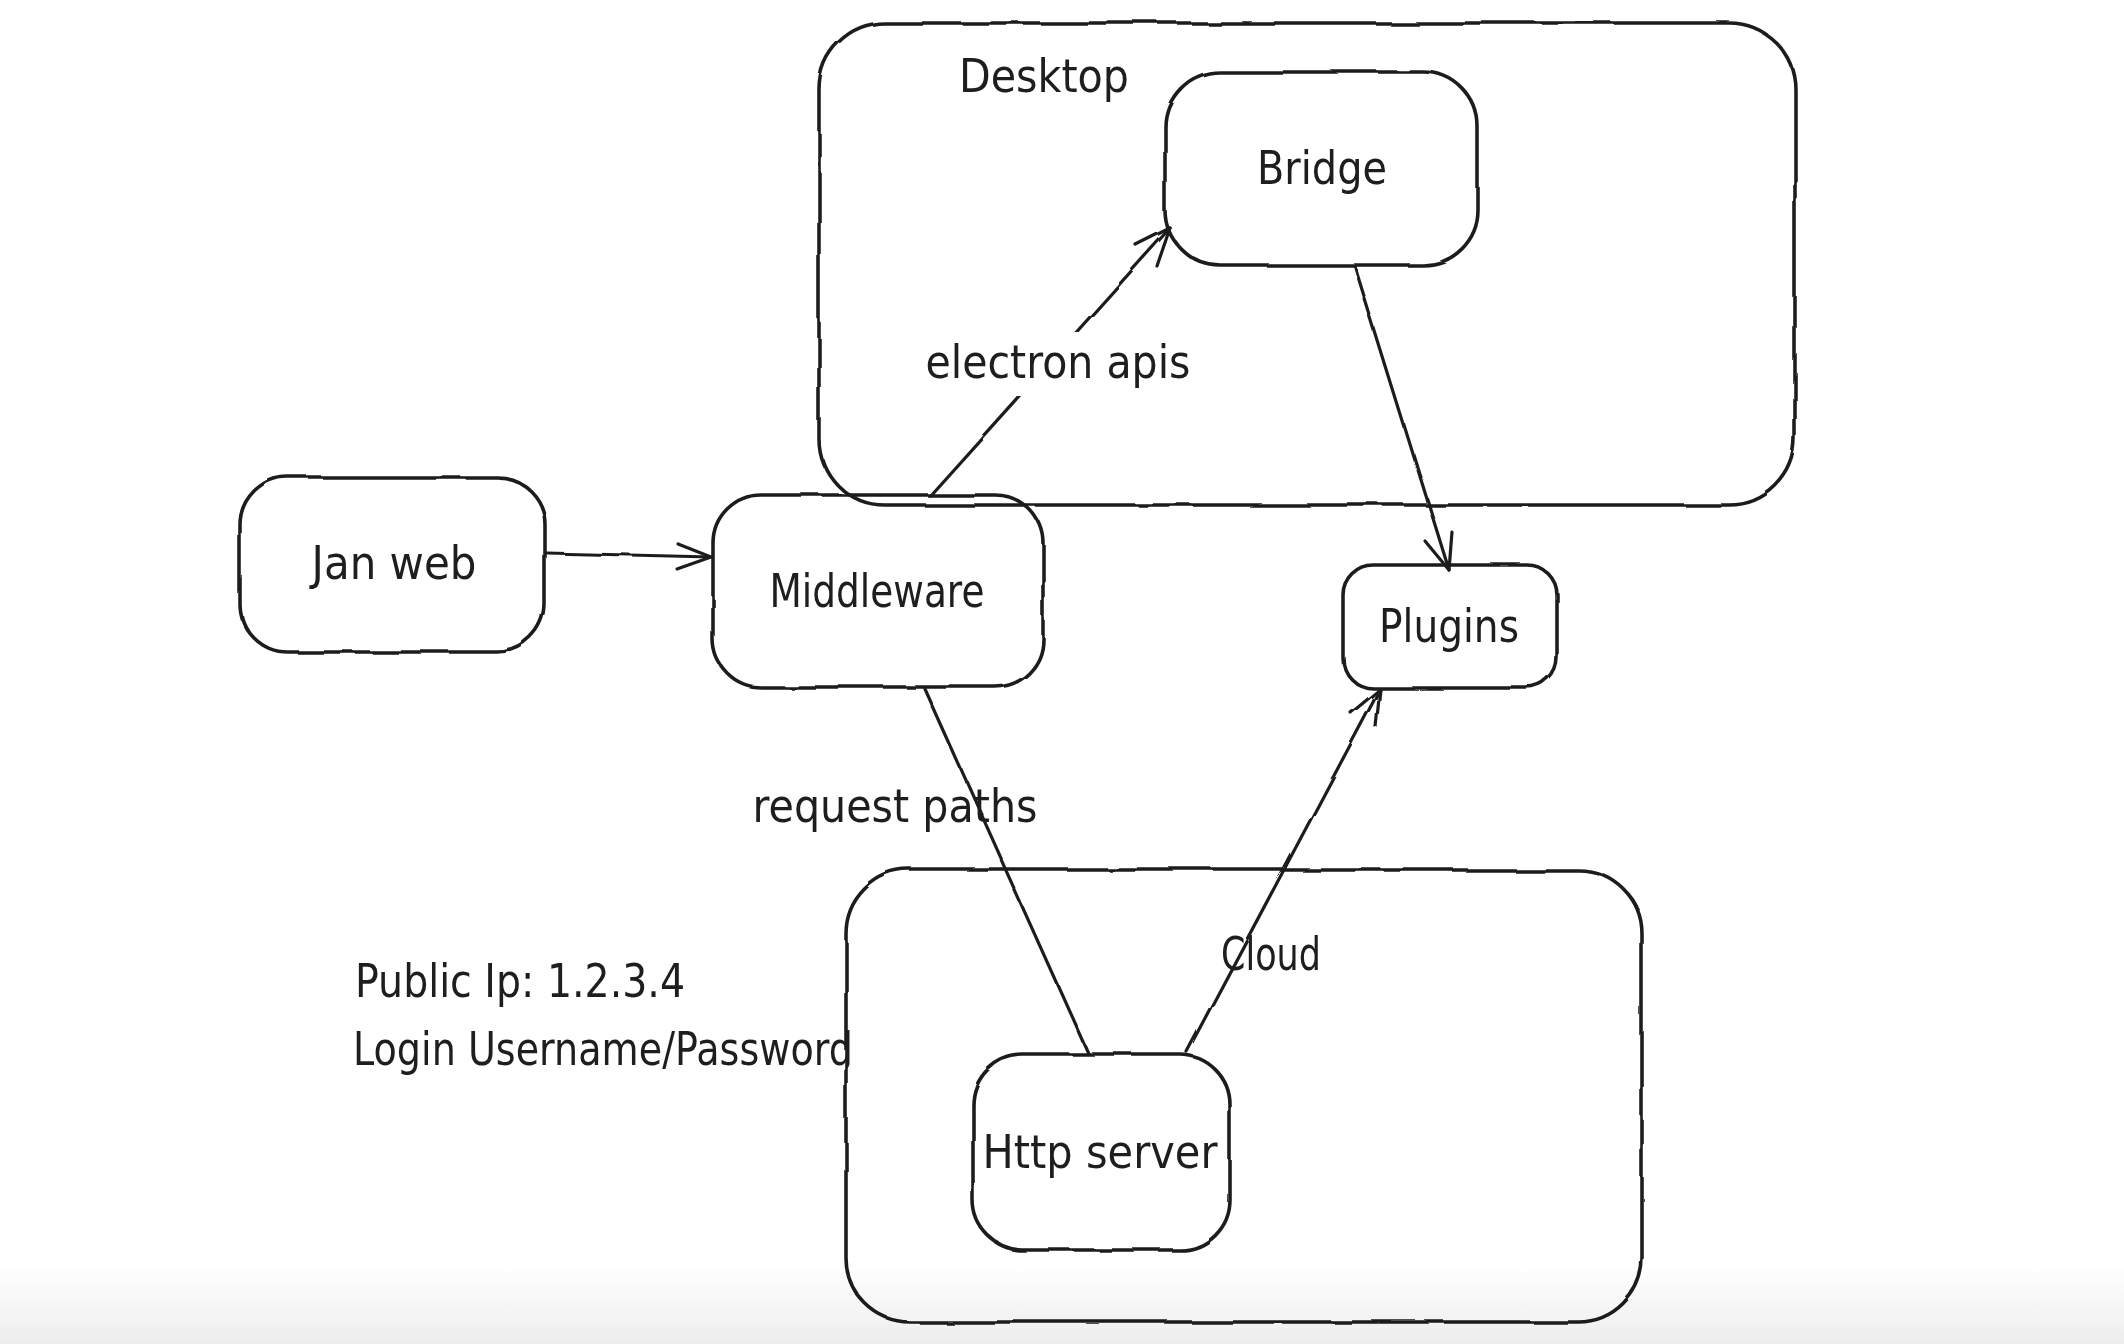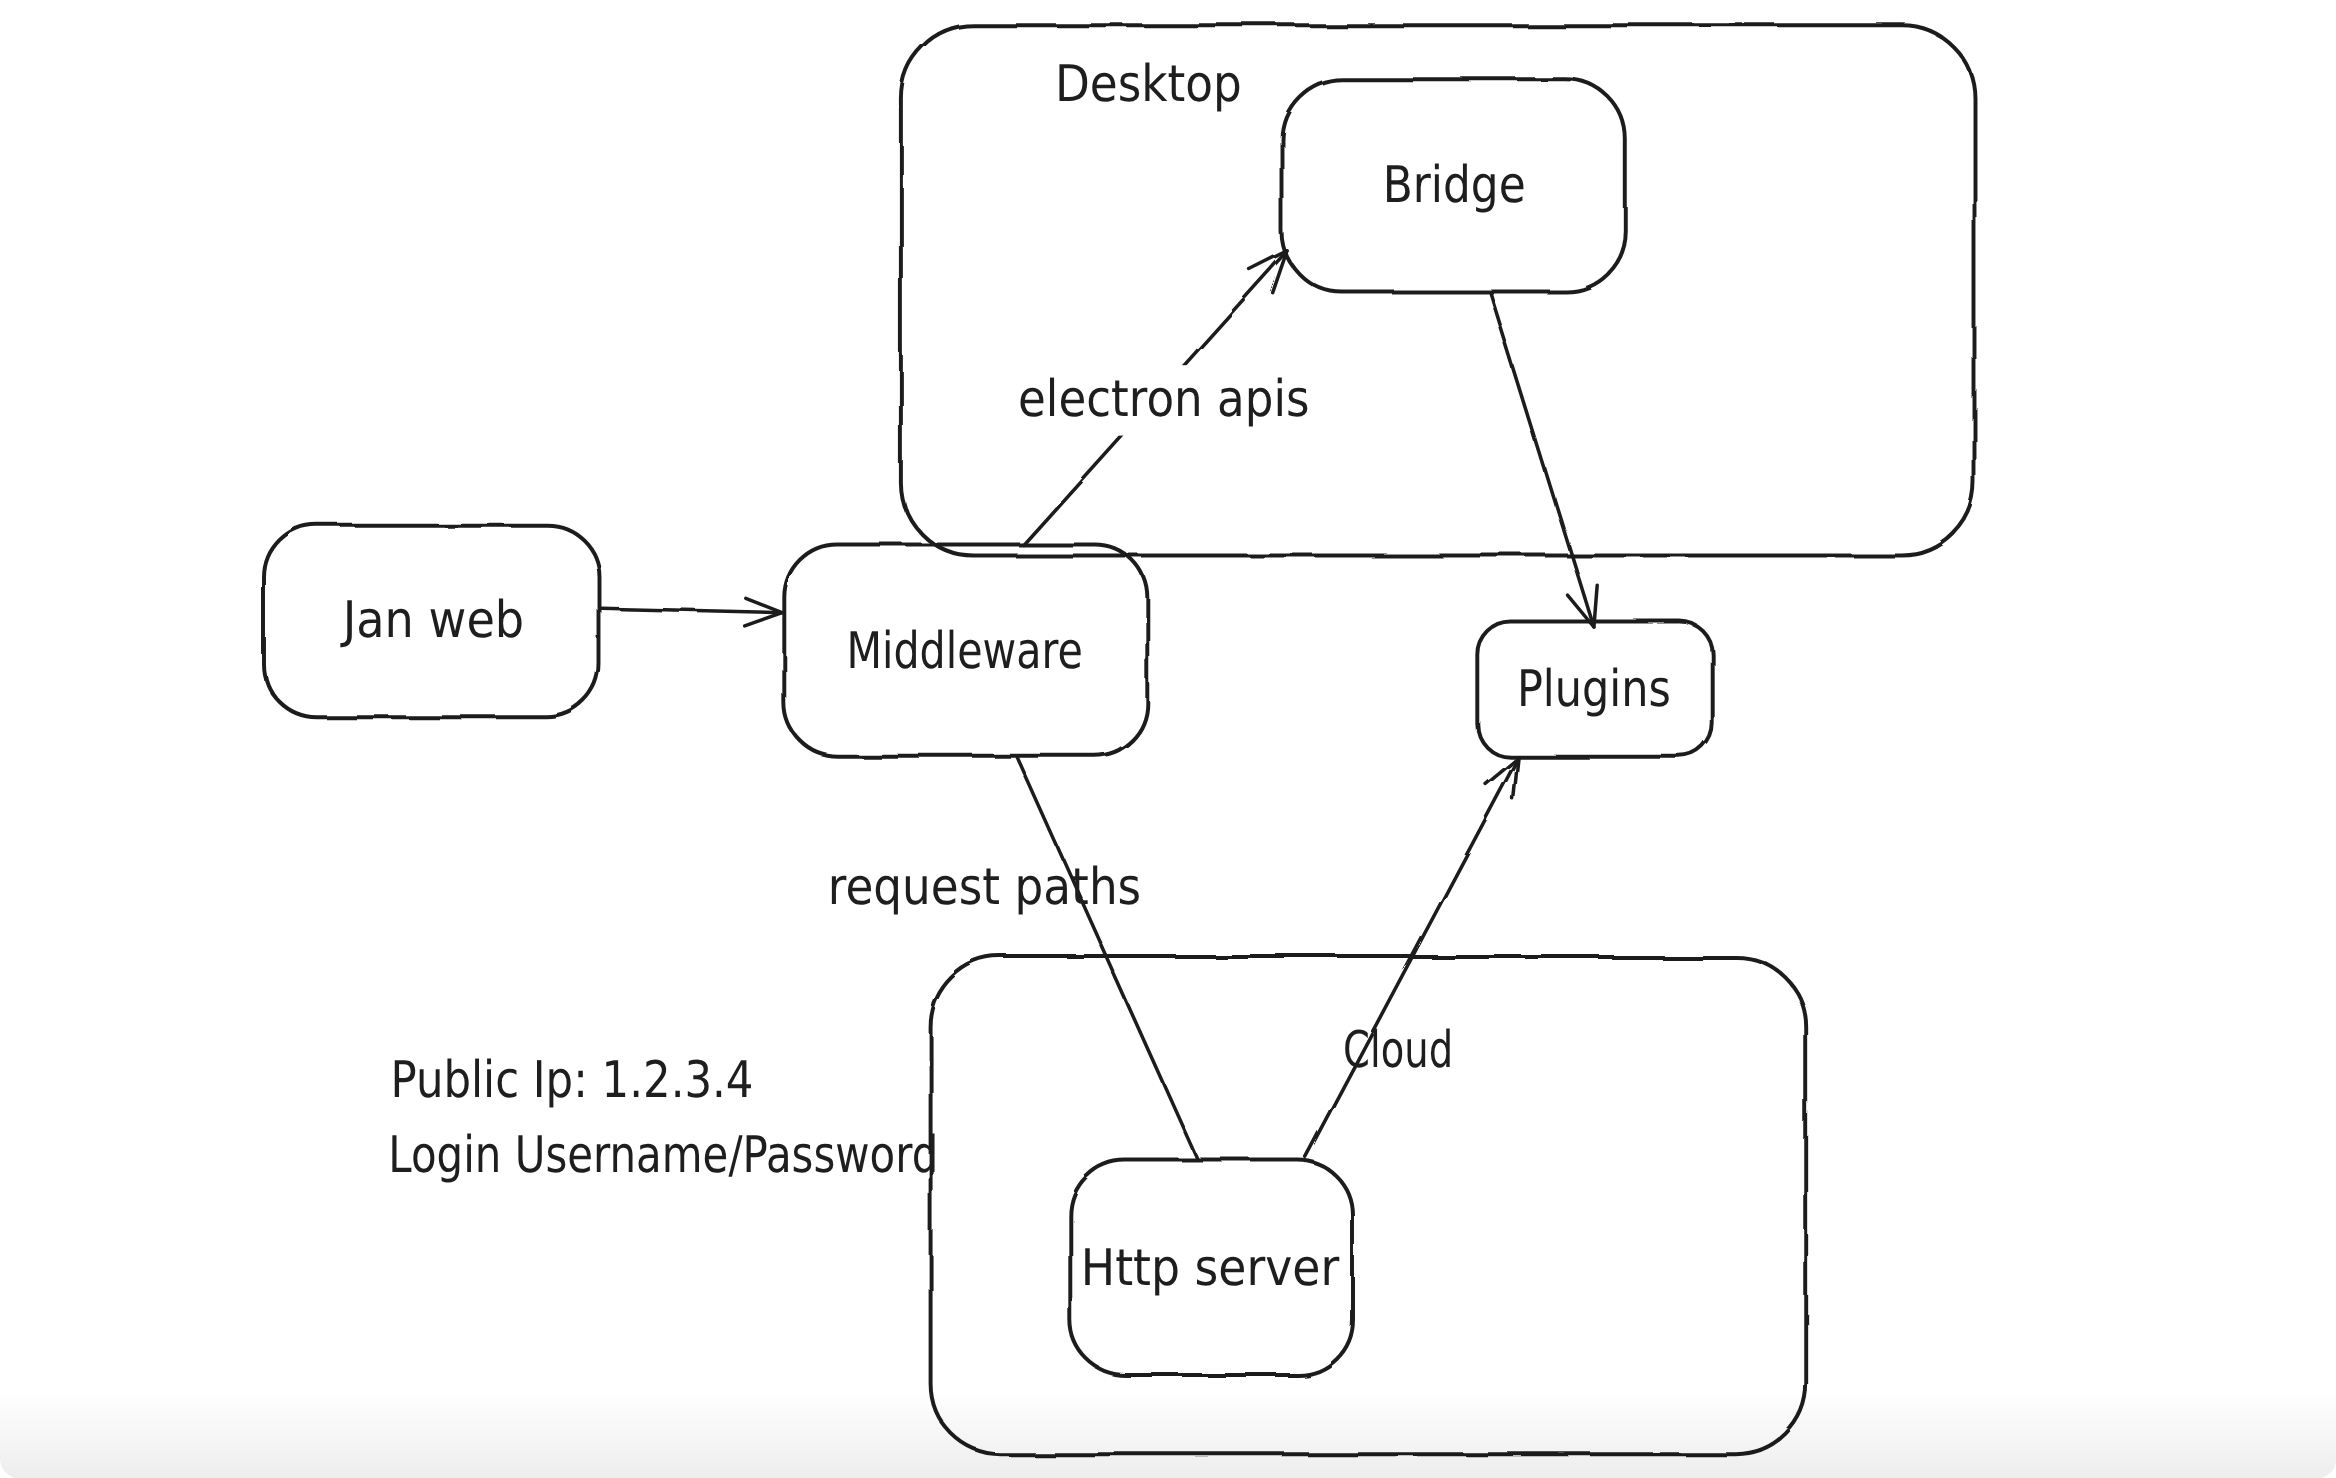--- a/index.html
+++ b/index.html
@@ -3,21 +3,20 @@
 <meta charset="utf-8">
 <style>
   html, body { margin: 0; padding: 0; background: #ffffff; }
   .stage {
     position: relative;
     width: 2124px;
     height: 1344px;
     background: #ffffff;
     overflow: hidden;
     font-family: "DejaVu Sans", sans-serif;
-    border-radius: 18px;
   }
   svg { display: block; }
   .stroke {
     stroke: #1e1e1e;
     fill: none;
     stroke-linecap: round;
     stroke-linejoin: round;
   }
   .box  { stroke-width: 3.6; }
   .edge { stroke-width: 3.2; }

